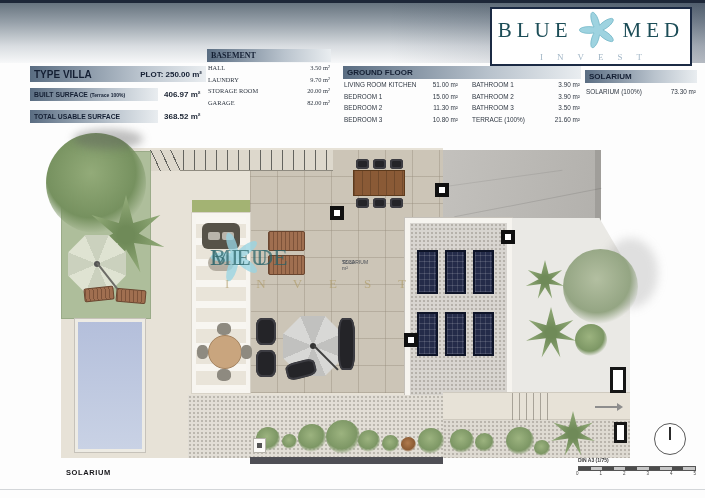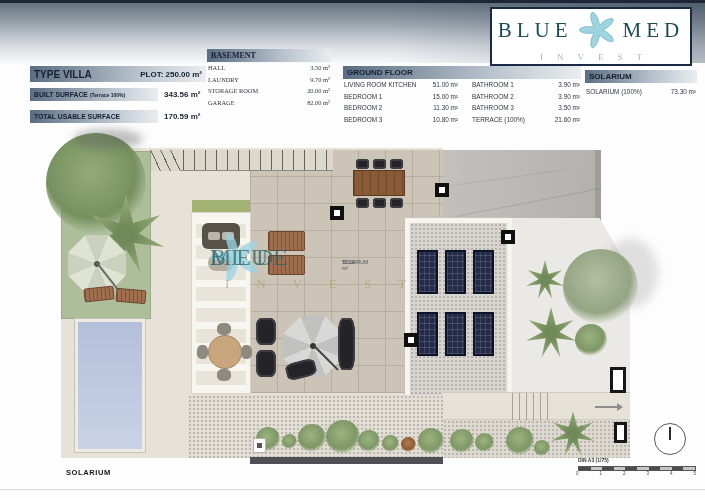--- a/index.html
+++ b/index.html
@@ -93,25 +93,25 @@
   </div>
 
   <div class="bar abs sumrow1">
     <span style="font-weight:700;">TYPE VILLA</span>
     <span class="plot">PLOT: 250.00 m²</span>
   </div>
   <div class="bar abs sumbar" style="left:30px;top:88px;width:128px;">
     <span>BUILT SURFACE</span>
     <span style="font-size:5px;margin-left:2px;">(Terrace 100%)</span>
   </div>
-  <span class="sumval" style="left:164px;top:90px;">343.56 m²</span>
+  <span class="sumval" style="left:164px;top:90px;">406.97 m²</span>
   <div class="bar abs sumbar" style="left:30px;top:110px;width:128px;">
     <span>TOTAL USABLE SURFACE</span>
   </div>
-  <span class="sumval" style="left:164px;top:112px;">170.59 m²</span>
+  <span class="sumval" style="left:164px;top:112px;">368.52 m²</span>
 
   <div class="abs" style="left:207px;top:49px;width:124px;font-family:Liberation Serif, serif;">
     <div class="bar thead">BASEMENT</div>
     <div class="trow">
         <span>HALL</span>
         <span class="val">3.50 m²</span>
       </div>
     <div class="trow">
         <span>LAUNDRY</span>
         <span class="val">9.70 m²</span>

